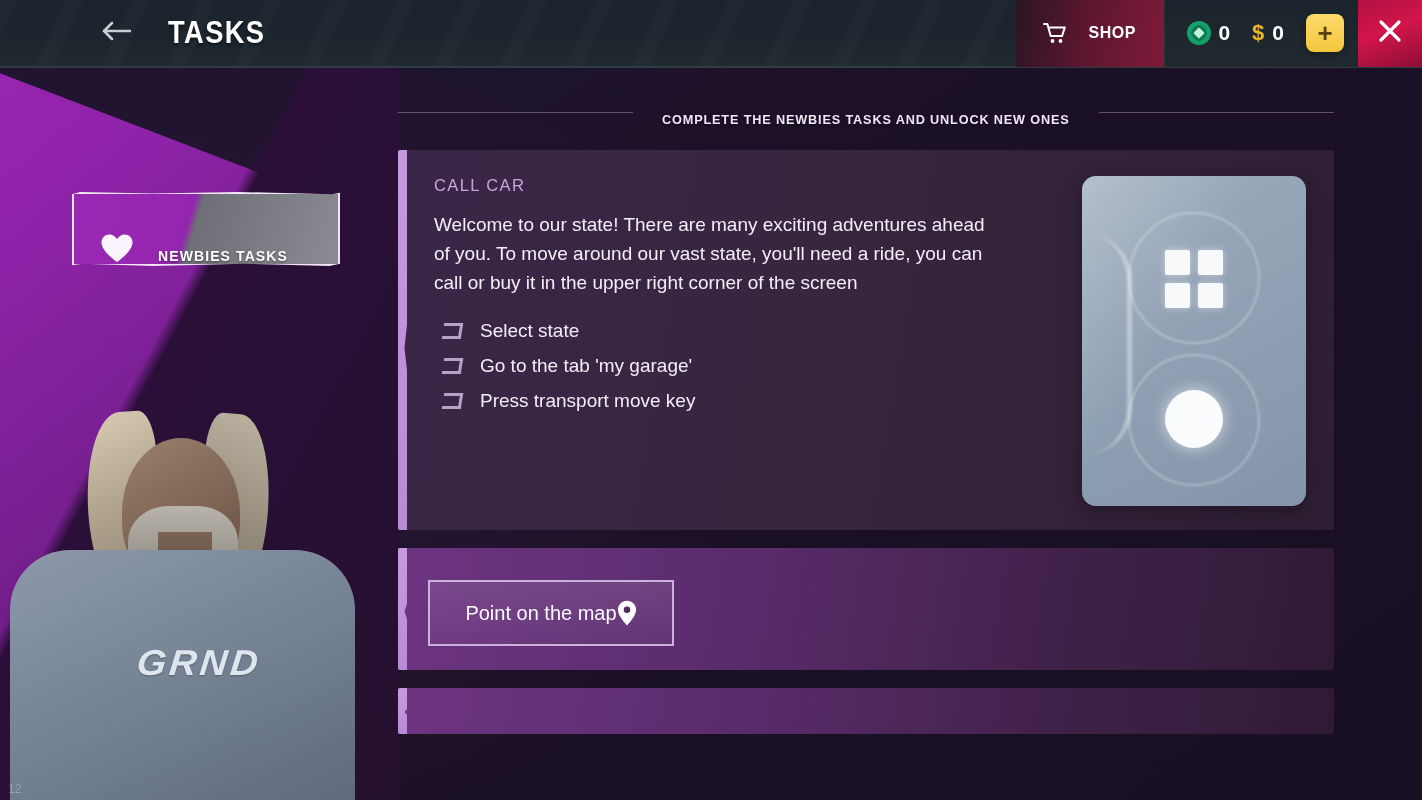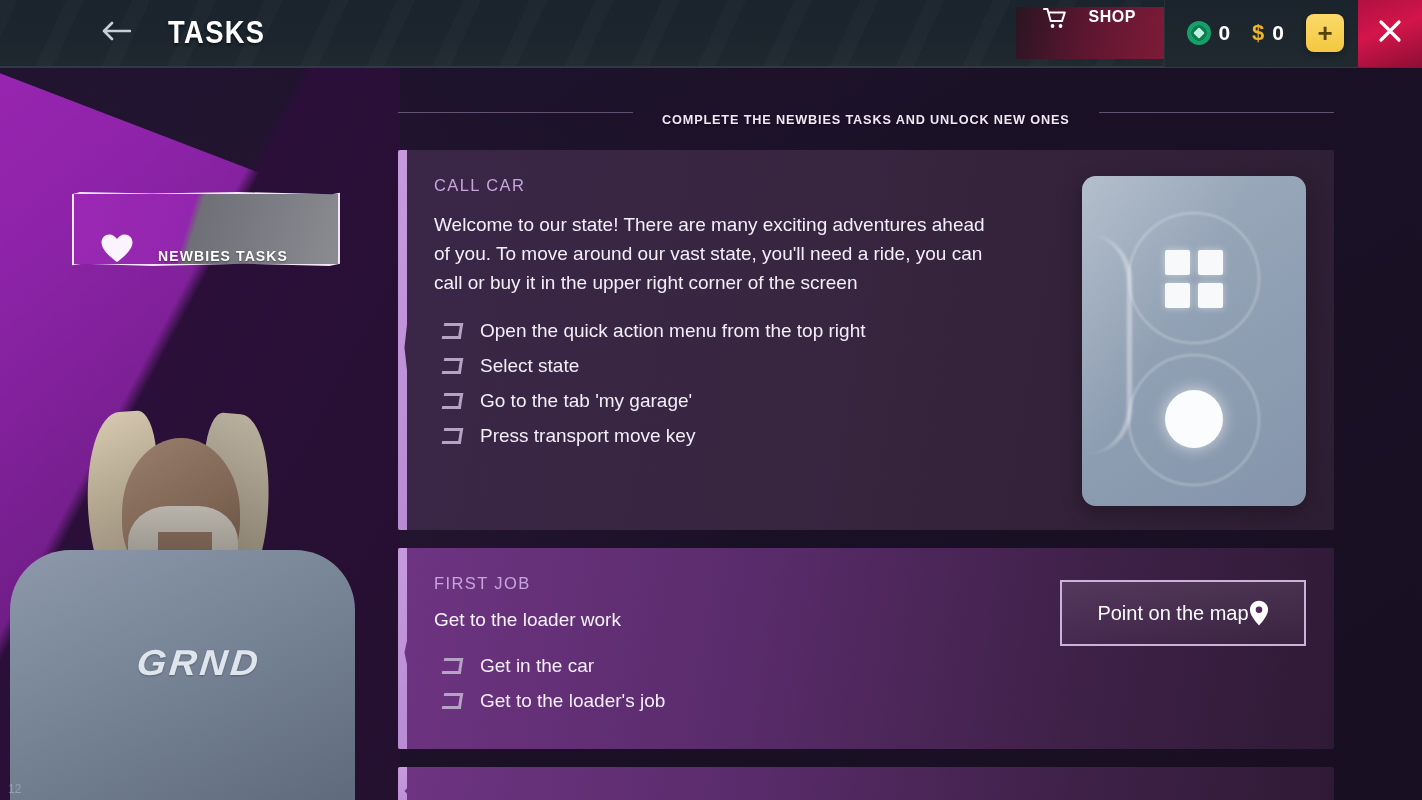--- a/index.html
+++ b/index.html
@@ -35,22 +35,22 @@
   #page-title {
     margin-left:22px;
     font-size:31px; font-weight:bold; letter-spacing:1.6px;
     color:#ffffff; font-family:"Liberation Sans", sans-serif;
     transform:scaleX(0.88); transform-origin:left center;
     text-shadow:0 2px 3px rgba(0,0,0,.5);
   }
   .tb-spacer { flex:1; }
 
   #shop-btn {
-    height:52px; width:148px;
-    display:flex; justify-content:center; gap:20px;
+    height:68px; width:148px;
+    display:flex; align-items:center; justify-content:center; gap:20px;
     background:linear-gradient(100deg, #2a1522 0%, #5e1630 48%, #7d1b38 100%);
     cursor:pointer;
   }
   #shop-btn .cart { width:24px; height:22px; flex:none; }
   #shop-label {
     font-size:17px; font-weight:bold; color:#fff; letter-spacing:.6px;
     transform:scaleX(.94);
   }
 
   #currency-wrap {
@@ -363,24 +363,20 @@
 
     <div id="cards">
 
       <div class="card dim">
         <div class="accent"></div>
         <div class="card-inner">
           <div class="card-left">
             <div class="card-eyebrow">CALL CAR</div>
             <div class="card-desc">Welcome to our state! There are many exciting adventures ahead of you. To move around our vast state, you'll need a ride, you can call or buy it in the upper right corner of the screen</div>
             <ul class="steps">
-              <li class="step">
-                <span class="step-mark"></span>
-                <span class="step-text">Open the quick action menu from the top right</span>
-              </li>
               <li class="step">
                 <span class="step-mark"></span>
                 <span class="step-text">Select state</span>
               </li>
               <li class="step">
                 <span class="step-mark"></span>
                 <span class="step-text">Go to the tab 'my garage'</span>
               </li>
               <li class="step">
                 <span class="step-mark"></span>
@@ -402,34 +398,20 @@
               <div class="ring-b"></div>
               <div class="dot"></div>
             </div>
           </div>
         </div>
       </div>
 
       <div class="card bright">
         <div class="accent"></div>
         <div class="card-inner">
-          <div class="card-left">
-            <div class="card-eyebrow">FIRST JOB</div>
-            <div class="card-subtitle">Get to the loader work</div>
-            <ul class="steps">
-              <li class="step">
-                <span class="step-mark"></span>
-                <span class="step-text">Get in the car</span>
-              </li>
-              <li class="step">
-                <span class="step-mark"></span>
-                <span class="step-text">Get to the loader's job</span>
-              </li>
-            </ul>
-          </div>
           <div class="card-right">
             <div id="map-btn">
               <span id="map-btn-label">Point on the map</span>
               <span class="pin">
                 <svg viewBox="0 0 20 26">
                     <path d="M10 0.8 C4.9 0.8 0.9 4.8 0.9 9.8 C0.9 16.4 10 25.4 10 25.4 C10 25.4 19.1 16.4 19.1 9.8 C19.1 4.8 15.1 0.8 10 0.8 Z" fill="#ffffff"></path>
                     <circle cx="10" cy="9.7" r="3.3" fill="#52295f"></circle>
                   </svg>
               </span>
             </div>

